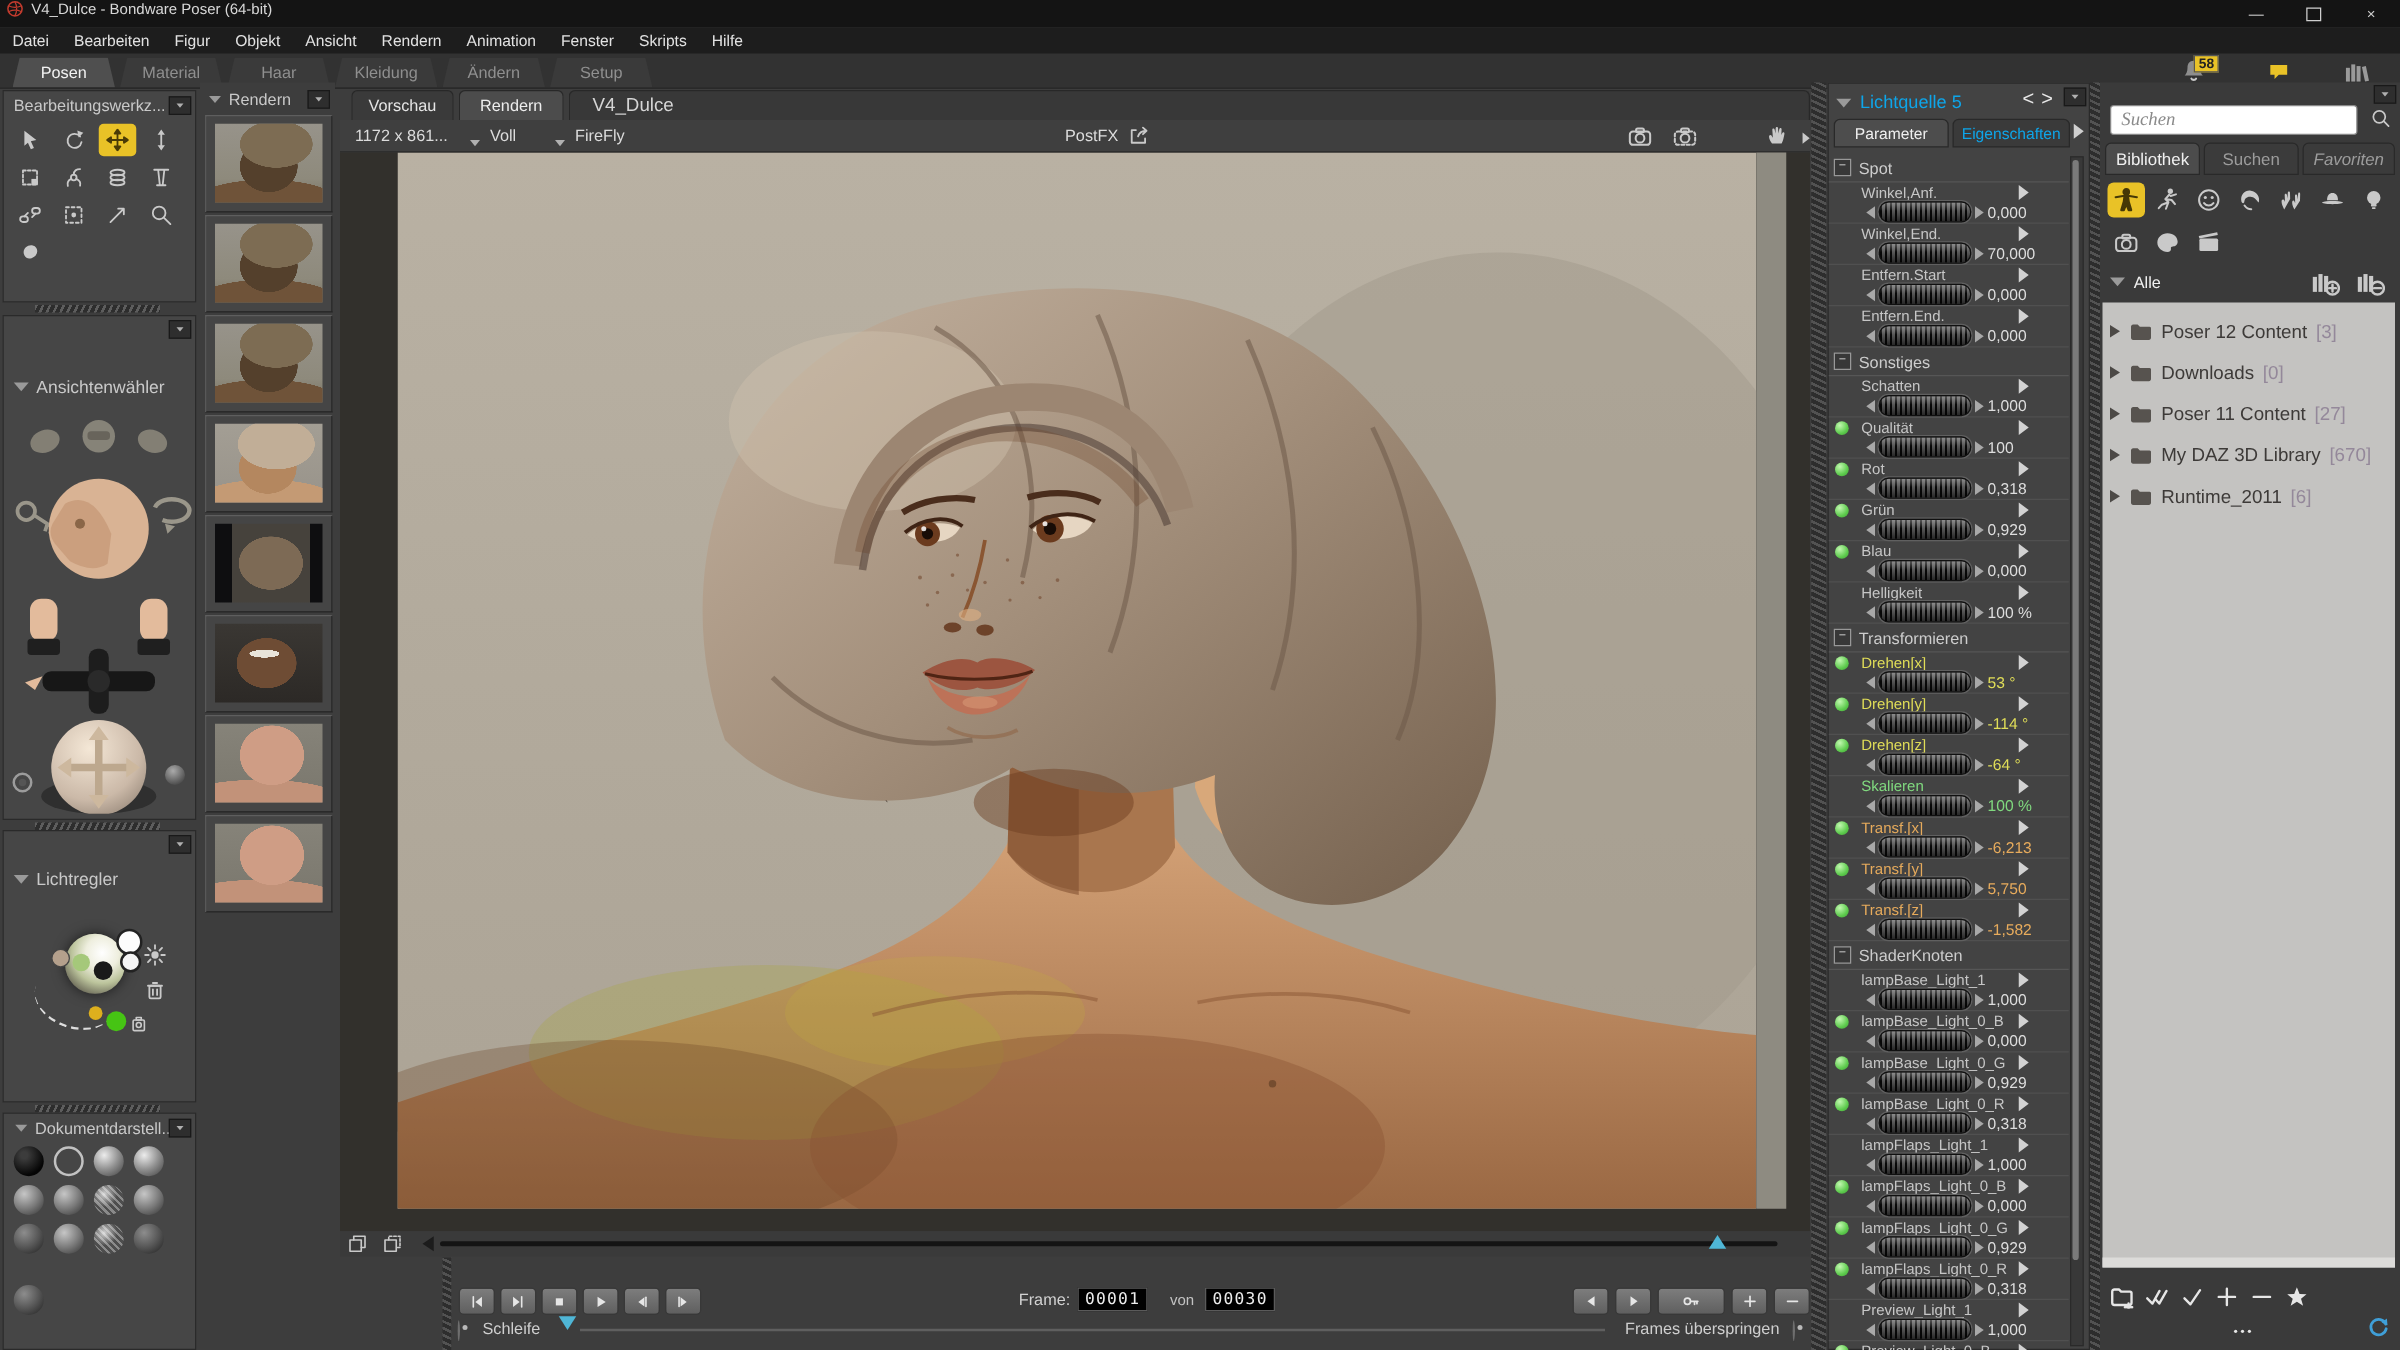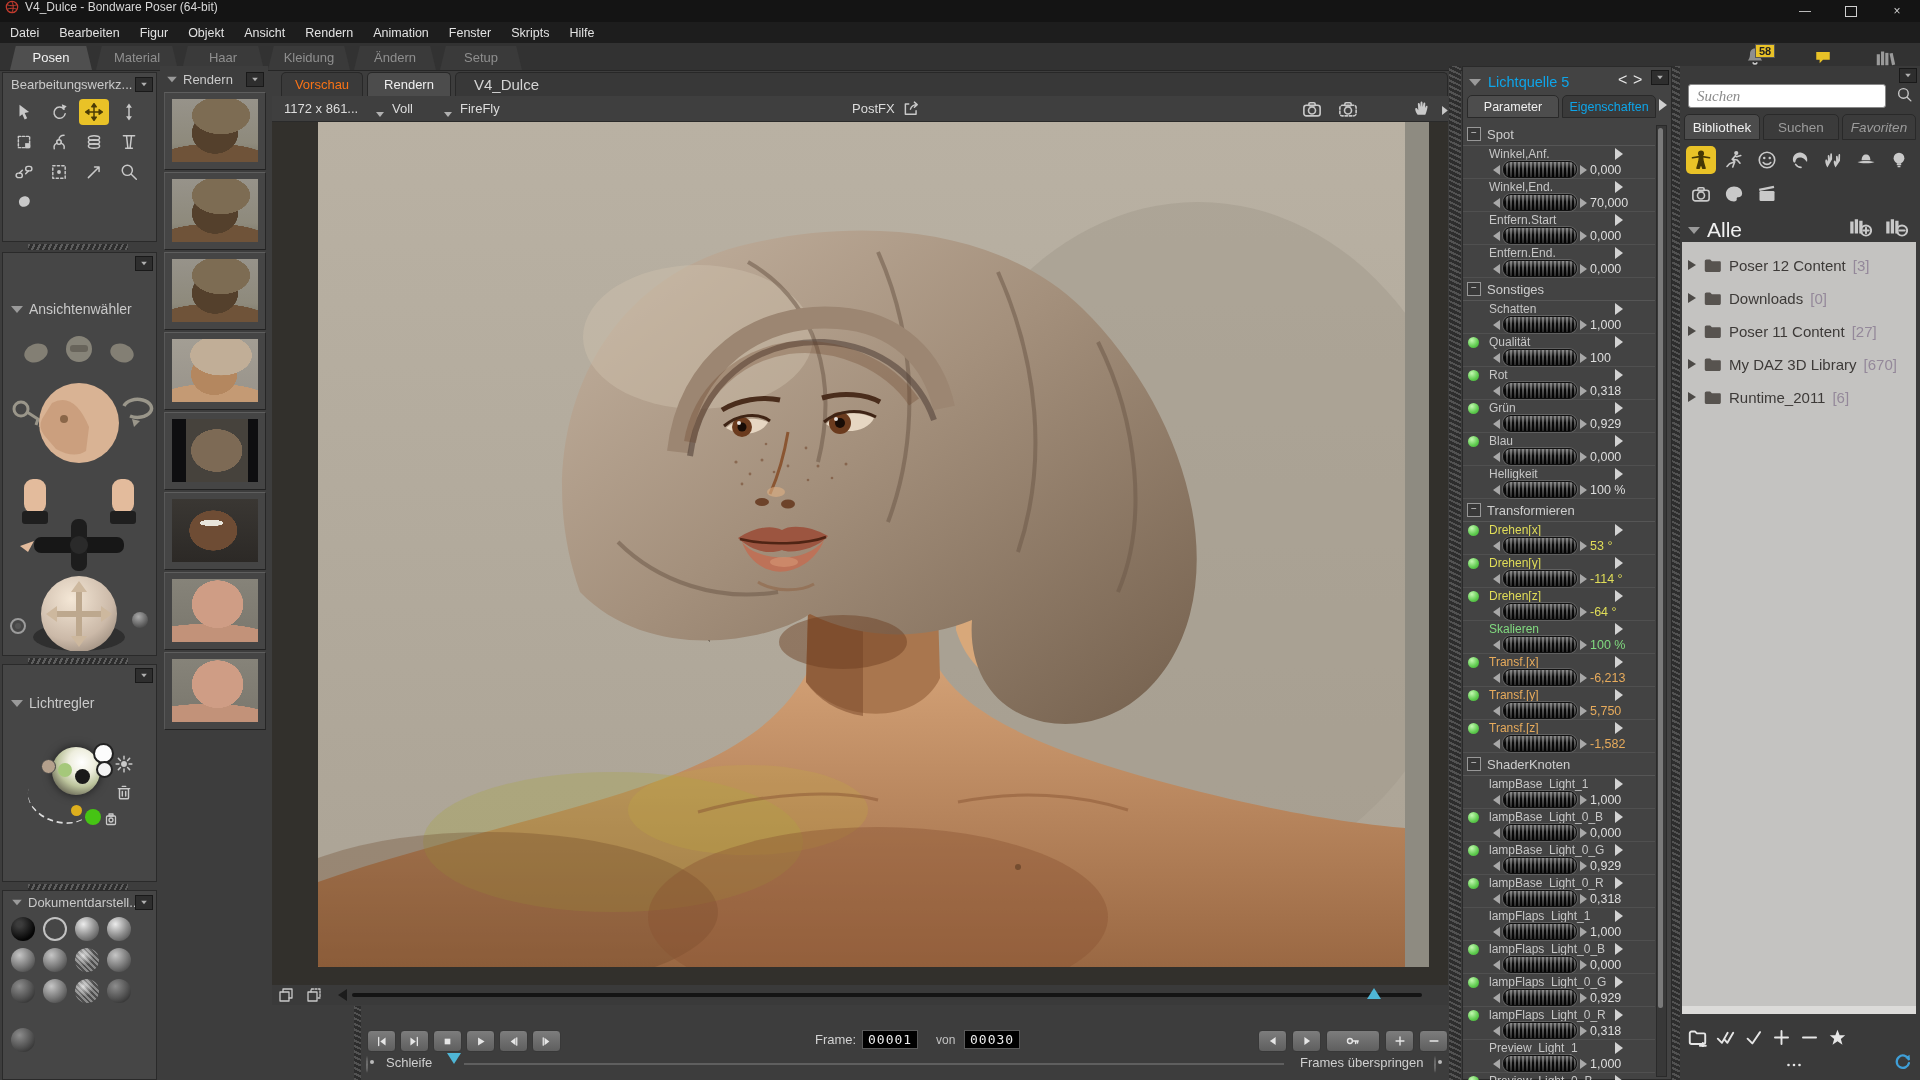--- a/index.html
+++ b/index.html
@@ -50,21 +50,21 @@
   .blackframe{background:radial-gradient(ellipse 30% 34% at 52% 50%,#7d6a55 0 99%,transparent 100%),
            linear-gradient(90deg,#0e0e10 0 16%,#46423c 16% 88%,#0e0e10 88%)}
   .darkface{background:radial-gradient(ellipse 14% 5% at 46% 38%,#e8e4da 0 99%,transparent 100%),
            radial-gradient(ellipse 28% 32% at 48% 50%,#6e4c34 0 99%,transparent 100%),
            linear-gradient(180deg,#3a3733 0%,#2c2926 100%)}
   .pale{background:radial-gradient(ellipse 30% 38% at 53% 40%,#cf9d85 0 99%,transparent 100%),
            radial-gradient(ellipse 75% 24% at 42% 95%,#c29279 0 99%,transparent 100%),
            linear-gradient(180deg,#868379 0%,#7a776d 100%)}
   
   .vptab{position:absolute;top:72px;height:24px;line-height:24px;text-align:center;font-size:13px;
-         background:#3a3a3a;color:#f97316;border:1px solid #282828;border-bottom:none;border-radius:5px 5px 0 0;box-sizing:border-box}
+         background:#3a3a3a;color:#e5e5e5;border:1px solid #282828;border-bottom:none;border-radius:5px 5px 0 0;box-sizing:border-box}
   .vptab.active{background:#4c4c4c;color:#eee}
   .ctrlbar{position:absolute;left:272px;top:96px;width:1176px;height:26px;background:#3f3f3f;border-bottom:1px solid #2a2a2a;
            box-sizing:border-box;font-size:13px;color:#dcdcdc}
   
   .ppanel{position:absolute;left:1462px;top:66px;width:210px;height:1014px;background:#434343;border:1px solid #2a2a2a;box-sizing:border-box}
   .ptab{position:absolute;top:28px;height:23px;line-height:23px;text-align:center;font-size:12.5px;background:#3a3a3a;
         color:#0ea5e9;border:1px solid #292929;border-radius:5px 5px 0 0;box-sizing:border-box}
   .ptab.active{background:#4d4d4d;color:#efefef}
   .psect{height:22px;display:flex;align-items:center;gap:6px;padding-left:4px;border-bottom:1px solid #565656}
   .pbox{width:12px;height:12px;background:#383838;border:1px solid #989898;color:#d0d0d0;font-size:10px;
@@ -1051,21 +1051,21 @@
       <div class="libic">
         <svg class="ic " width="20" height="20" viewBox="0 0 16 16">
           <rect class="f" x="2" y="5.5" width="12" height="8" rx="1"></rect>
           <path class="f" d="M2 5.5 L13.8 3.2 L13.4 1.4 L1.6 3.8 Z"></path>
           <path d="M6.8 8 L10 9.5 L6.8 11 Z" fill="#3a3a3a" stroke="none"></path>
         </svg>
       </div>
     </div>
   <div class="abs" style="left:1688px;top:218px;display:flex;align-items:center;gap:7px">
     <span class="trihdr"></span>
-    <span style="font-size:21px;color:#f0f0f0">Alle</span>
+    <span style="font-size:13px;color:#f0f0f0">Alle</span>
   </div>
   <span class="abs" style="left:1848px;top:214px" id="icBookPlus"><svg class="ic " width="24" height="24" viewBox="0 0 16 16">
         <rect class="f" x="1.5" y="5" width="2.2" height="8"></rect>
         <rect class="f" x="4.5" y="3.5" width="2.2" height="9.5"></rect>
         <rect class="f" x="7.5" y="4.5" width="2.2" height="8.5"></rect>
         <circle cx="12" cy="11" r="3.4"></circle>
         <path d="M12 9.2 V12.8 M10.2 11 H13.8"></path>
       </svg></span>
   <span class="abs" style="left:1884px;top:214px" id="icBookMinus"><svg class="ic " width="24" height="24" viewBox="0 0 16 16">
         <rect class="f" x="1.5" y="5" width="2.2" height="8"></rect>

